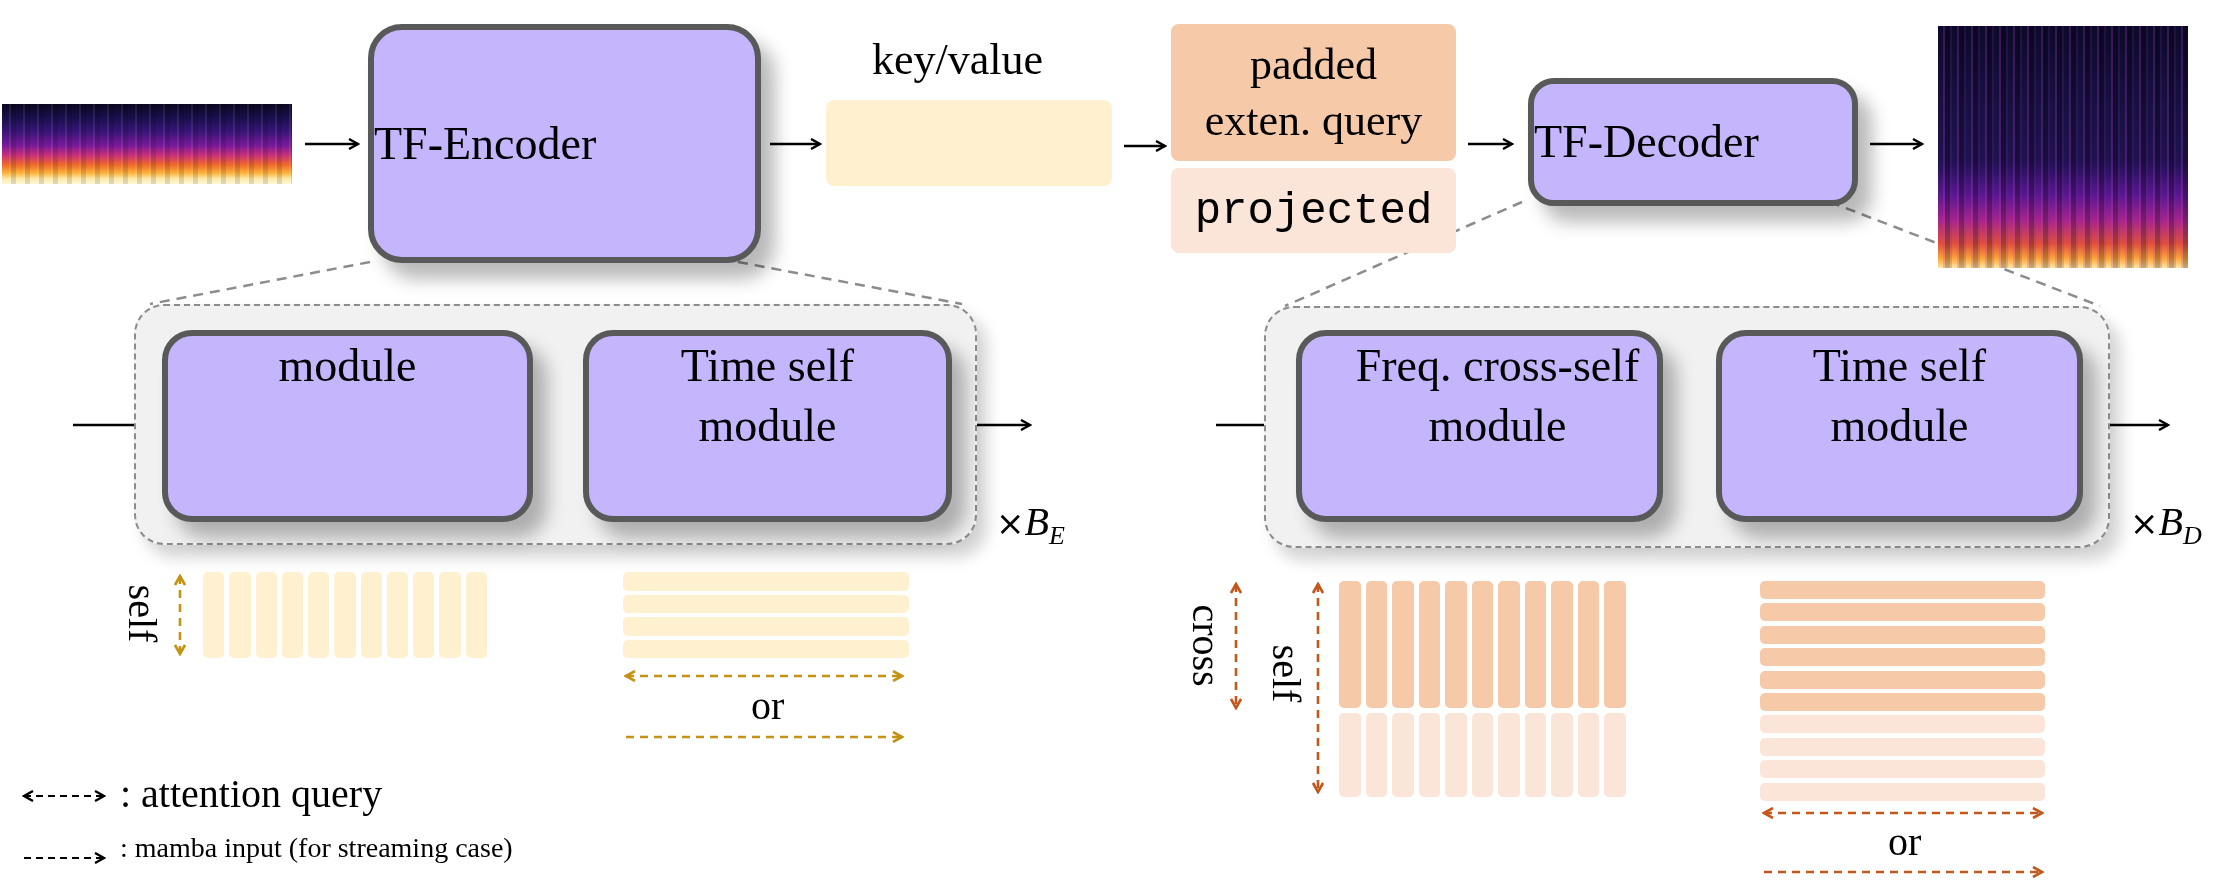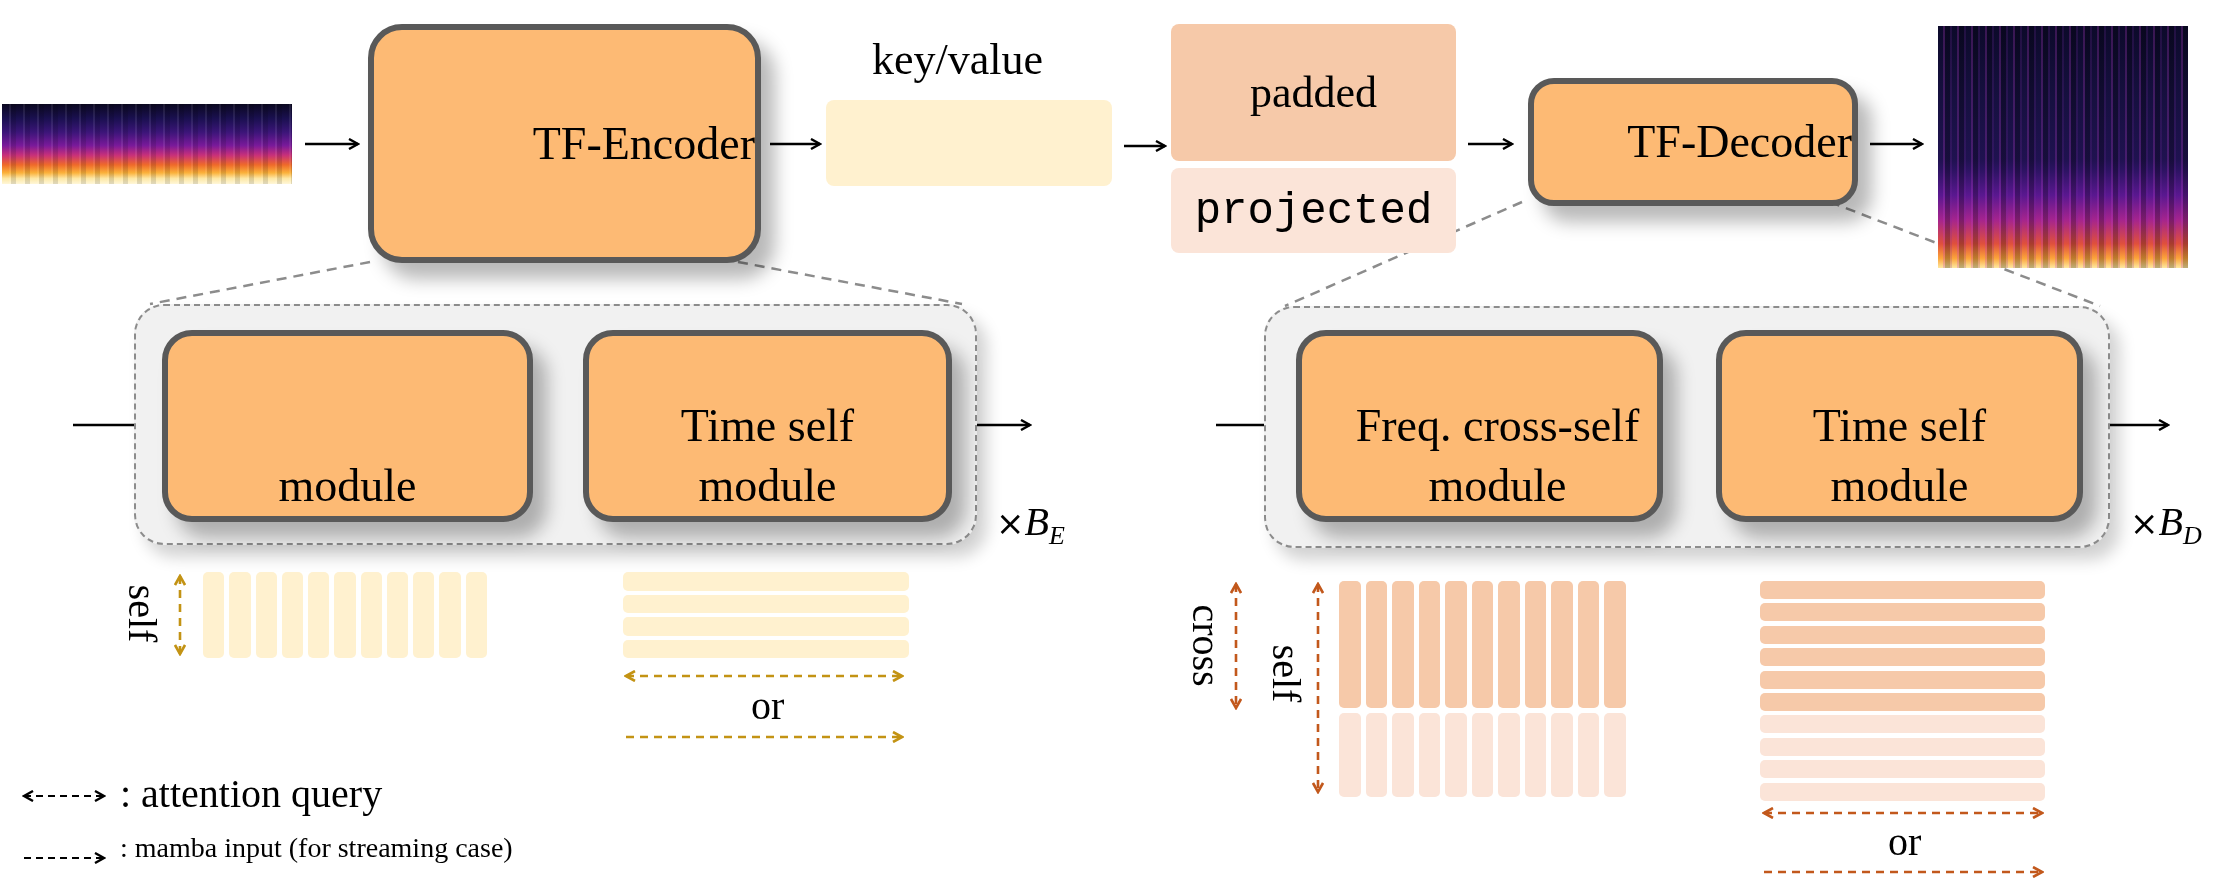--- a/index.html
+++ b/index.html
@@ -1,17 +1,17 @@
 <!DOCTYPE html>
 <html><head>
 <meta charset="utf-8">
 <style>
   html,body{margin:0;padding:0;background:#fff;}
   body{width:2238px;height:896px;position:relative;overflow:hidden;font-family:"Liberation Serif","DejaVu Serif",serif;color:#000;}
-  .box{position:absolute;border:6px solid #595959;border-radius:34px;background:#fdba74;box-sizing:border-box;display:flex;align-items:center;justify-content:flex-end;text-align:center;box-shadow:14px 16px 18px rgba(0,0,0,0.28);font-size:46px;line-height:60px;}
+  .box{position:absolute;border:6px solid #595959;border-radius:34px;background:#c4b5fd;box-sizing:border-box;display:flex;align-items:center;justify-content:flex-start;text-align:center;box-shadow:14px 16px 18px rgba(0,0,0,0.28);font-size:46px;line-height:60px;}
   .mod{border-radius:30px;font-size:46px;line-height:60px;}
   .container{position:absolute;border:2.5px dashed #8c8c8c;border-radius:30px;background:#f1f1f1;box-sizing:border-box;box-shadow:10px 12px 16px rgba(0,0,0,0.18);}
   .label{position:absolute;font-size:44px;white-space:nowrap;}
   .fill{position:absolute;border-radius:8px;display:flex;align-items:center;justify-content:center;text-align:center;font-size:44px;line-height:56px;}
   .spec{position:absolute;overflow:hidden;}
   svg{position:absolute;left:0;top:0;overflow:visible;}
   .vbar{position:absolute;border-radius:5px;}
   .hbar{position:absolute;border-radius:5px;}
   .rot{position:absolute;font-size:40px;transform-origin:center;white-space:nowrap;}
 </style>
@@ -74,20 +74,21 @@
 
 <div class="box" style="left:368px;top:24px;width:393px;height:239px;border-radius:34px;">
   <span>TF-Encoder</span>
 </div>
 
 <div class="label" style="left:872px;top:34px;">key/value</div>
 <div class="fill" style="left:826px;top:100px;width:286px;height:86px;background:#fff1cf;"></div>
 
 <div class="fill" style="left:1171px;top:24px;width:285px;height:137px;background:#f6c9a9;flex-direction:column;">
   <span>padded</span>
+  <span>exten. query</span>
 </div>
 <div class="fill" style="left:1171px;top:168px;width:285px;height:85px;background:#fbe4d8;font-family:Liberation Mono, monospace;">
   <span>projected</span>
 </div>
 
 <div class="box" style="left:1528px;top:78px;width:330px;height:128px;border-radius:26px;">
   <span>TF-Decoder</span>
 </div>
 
 <div class="spec" style="left:1938px;top:26px;width:250px;height:242px;

